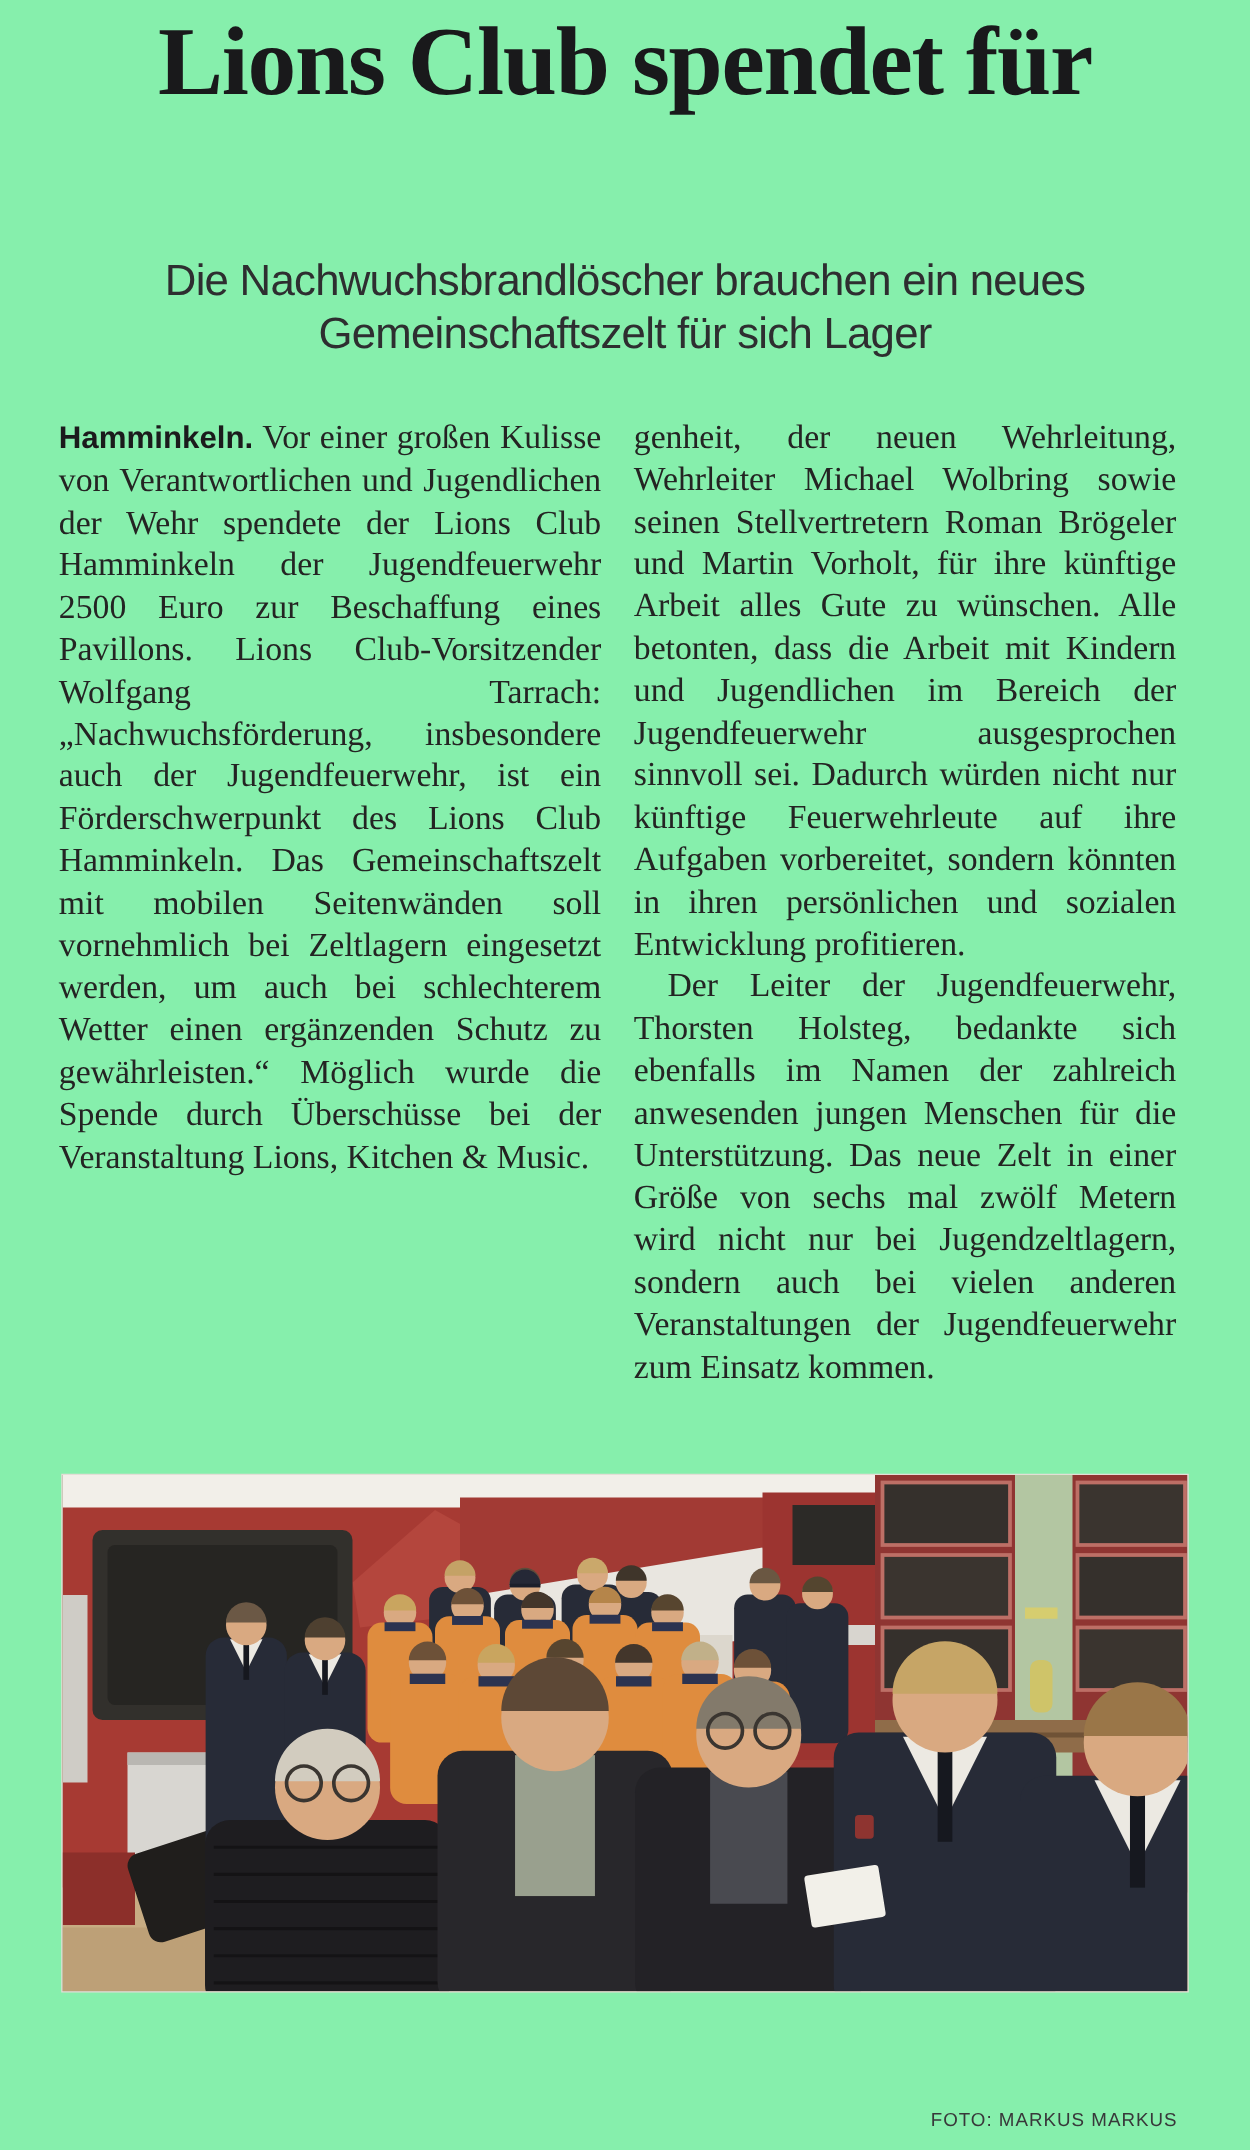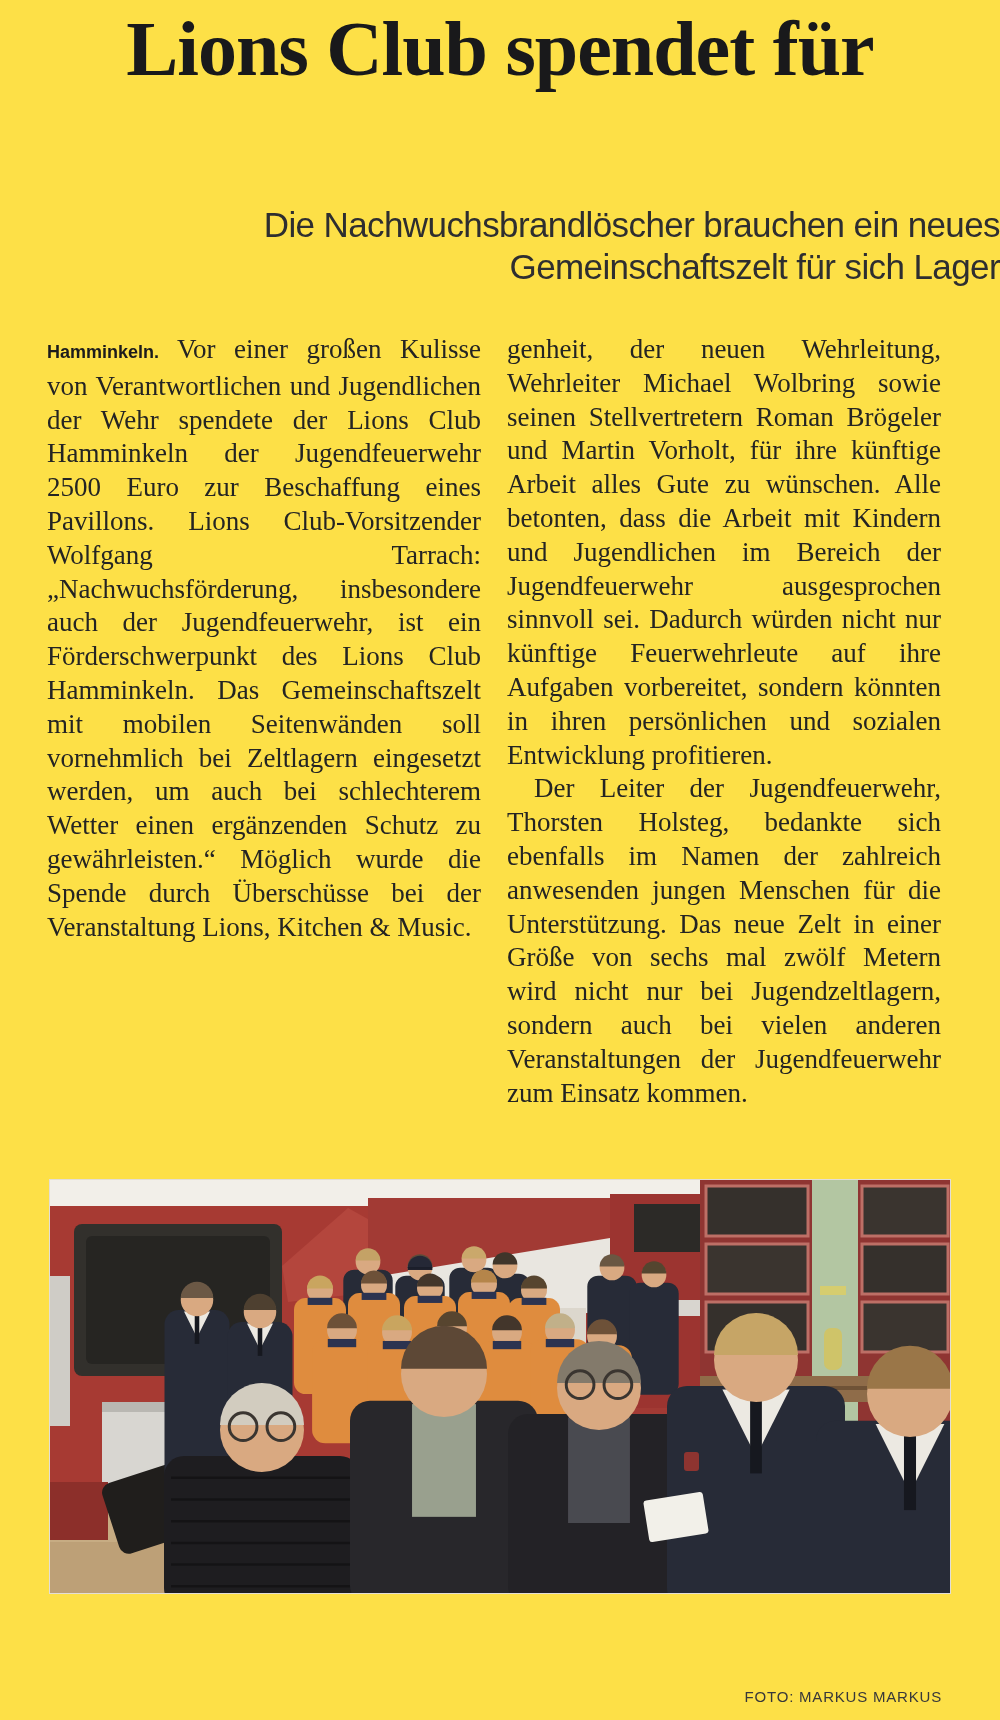--- a/index.html
+++ b/index.html
@@ -1,29 +1,29 @@
 <!DOCTYPE html>
 <html><head>
 <meta charset="utf-8">
 <style>
   html,body{margin:0;padding:0;}
   body{background:#ffffff;}
-  .page{position:relative;width:1000px;height:1720px;overflow:hidden;background:#fde047;
+  .page{position:relative;width:1000px;height:1720px;overflow:hidden;background:#86efac;
         font-family:"Liberation Serif",serif;color:#222;}
   .headline{position:absolute;top:2px;left:0;width:100%;text-align:center;
             font-family:"Liberation Serif",serif;font-weight:700;font-size:78px;line-height:93px;
             color:#19191b;letter-spacing:-1px;}
-  .subheadline{position:absolute;top:204px;left:0;width:100%;text-align:right;
+  .subheadline{position:absolute;top:204px;left:0;width:100%;text-align:center;
                font-family:"Liberation Sans",sans-serif;font-weight:400;font-size:35px;line-height:42px;
                color:#2e2e30;letter-spacing:-0.6px;}
   .columns{position:absolute;top:333px;left:47px;width:894px;display:flex;gap:26px;}
   .col{width:434px;font-size:27px;line-height:33.8px;text-align:justify;color:#242423;}
   .col p{margin:0;}
   .col p.indent{text-indent:27px;}
-  .lead{font-family:"Liberation Sans",sans-serif;font-weight:700;font-size:18px;color:#1b1b1c;margin-top:12px;}
+  .lead{font-family:"Liberation Sans",sans-serif;font-weight:700;font-size:25px;color:#1b1b1c;margin-top:12px;}
   .photo{position:absolute;top:1180px;left:50px;width:900px;height:413px;overflow:hidden;
          background:#b4a894;box-shadow:0 0 0 1px #e3ded6;}
   .photo svg{display:block;width:900px;height:413px;}
   .caption{position:absolute;top:1598px;left:47px;width:900px;margin:0;
            font-family:"Liberation Sans",sans-serif;font-weight:700;font-size:25px;line-height:34px;
            color:#18181a;letter-spacing:-0.5px;}
   .credit{position:absolute;top:1688px;right:58px;
           font-family:"Liberation Sans",sans-serif;font-weight:400;font-size:15px;
           letter-spacing:0.8px;color:#38383a;}
 </style>

